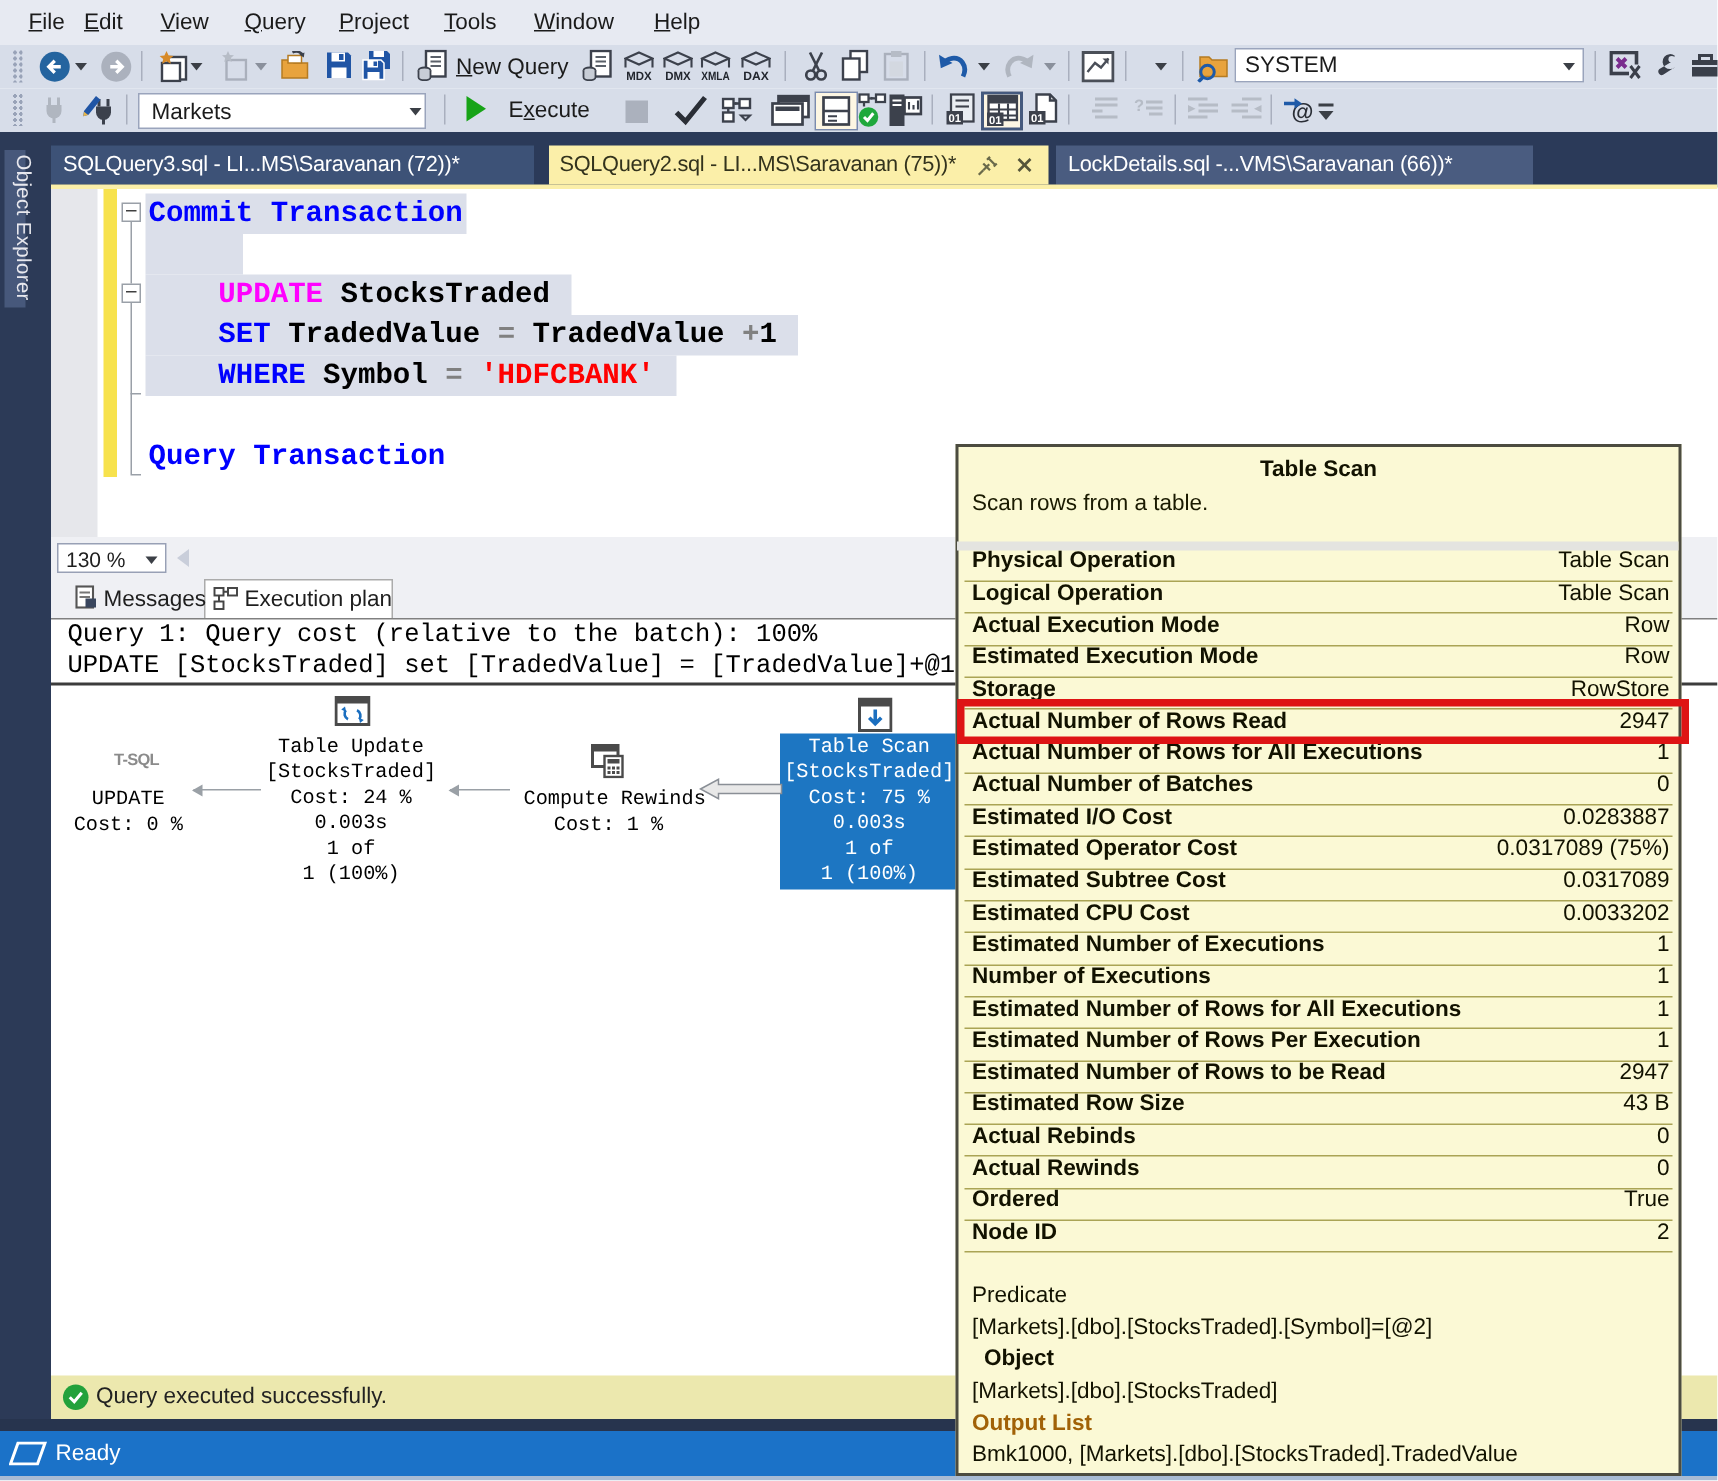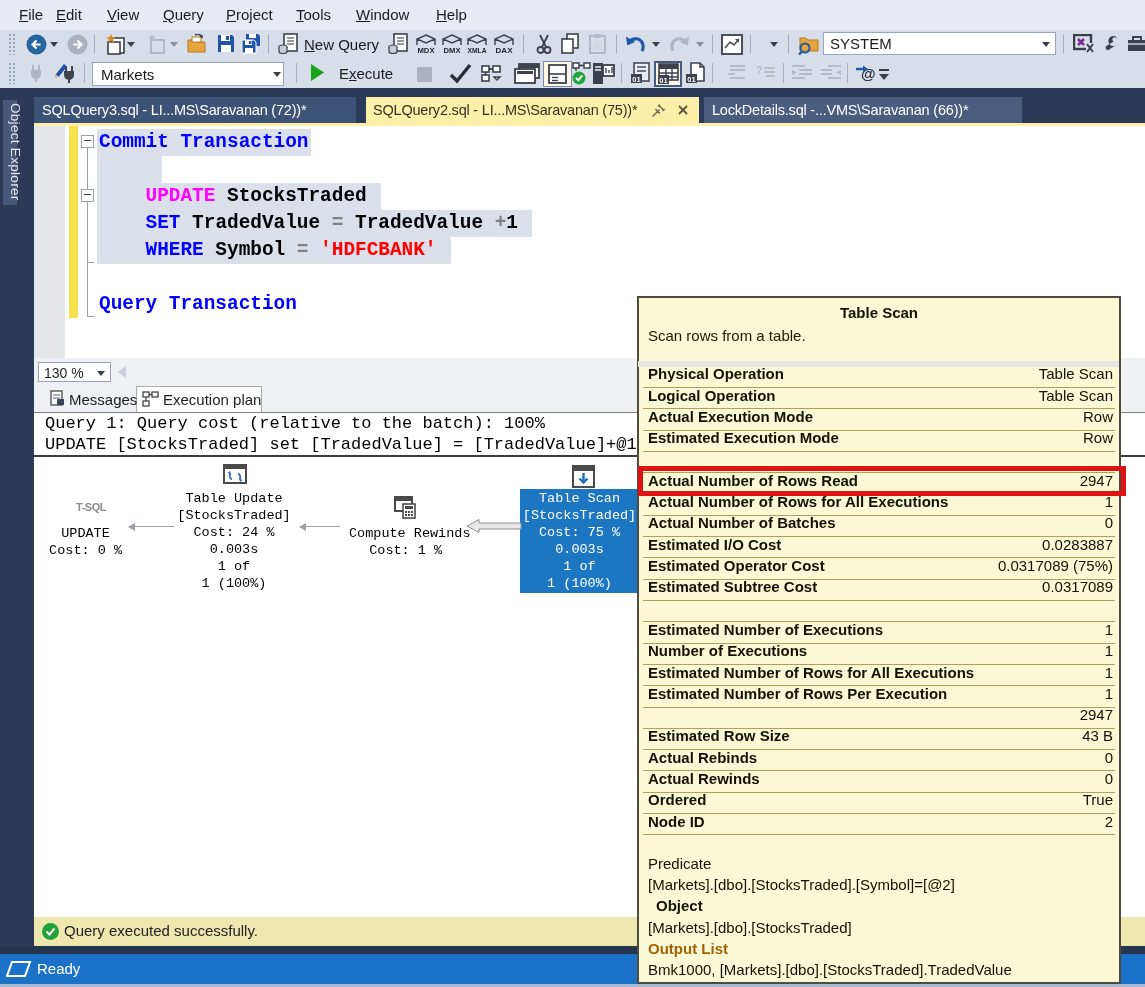--- a/index.html
+++ b/index.html
@@ -484,20 +484,24 @@
 <div style="position:absolute;left:11px;top:111.9px;width:465px;font-size:15px;color:#121200;">
         <b style="float:left;">Actual Execution Mode</b>
         <span style="float:right;">Row</span>
       </div>
 <div style="position:absolute;left:6px;top:133.6px;width:472px;height:1px;background:#aaa455;"></div>
 <div style="position:absolute;left:11px;top:133.2px;width:465px;font-size:15px;color:#121200;">
         <b style="float:left;">Estimated Execution Mode</b>
         <span style="float:right;">Row</span>
       </div>
 <div style="position:absolute;left:6px;top:154.9px;width:472px;height:1px;background:#aaa455;"></div>
+<div style="position:absolute;left:11px;top:154.5px;width:465px;font-size:15px;color:#121200;">
+        <b style="float:left;">Storage</b>
+        <span style="float:right;">RowStore</span>
+      </div>
 <div style="position:absolute;left:6px;top:176.2px;width:472px;height:1px;background:#aaa455;"></div>
 <div style="position:absolute;left:11px;top:175.8px;width:465px;font-size:15px;color:#121200;">
         <b style="float:left;">Actual Number of Rows Read</b>
         <span style="float:right;">2947</span>
       </div>
 <div style="position:absolute;left:6px;top:197.5px;width:472px;height:1px;background:#aaa455;"></div>
 <div style="position:absolute;left:11px;top:197.1px;width:465px;font-size:15px;color:#121200;">
         <b style="float:left;">Actual Number of Rows for All Executions</b>
         <span style="float:right;">1</span>
       </div>
@@ -515,20 +519,24 @@
 <div style="position:absolute;left:11px;top:261.0px;width:465px;font-size:15px;color:#121200;">
         <b style="float:left;">Estimated Operator Cost</b>
         <span style="float:right;">0.0317089 (75%)</span>
       </div>
 <div style="position:absolute;left:6px;top:282.7px;width:472px;height:1px;background:#aaa455;"></div>
 <div style="position:absolute;left:11px;top:282.3px;width:465px;font-size:15px;color:#121200;">
         <b style="float:left;">Estimated Subtree Cost</b>
         <span style="float:right;">0.0317089</span>
       </div>
 <div style="position:absolute;left:6px;top:304.0px;width:472px;height:1px;background:#aaa455;"></div>
+<div style="position:absolute;left:11px;top:303.6px;width:465px;font-size:15px;color:#121200;">
+        <b style="float:left;">Estimated CPU Cost</b>
+        <span style="float:right;">0.0033202</span>
+      </div>
 <div style="position:absolute;left:6px;top:325.3px;width:472px;height:1px;background:#aaa455;"></div>
 <div style="position:absolute;left:11px;top:324.9px;width:465px;font-size:15px;color:#121200;">
         <b style="float:left;">Estimated Number of Executions</b>
         <span style="float:right;">1</span>
       </div>
 <div style="position:absolute;left:6px;top:346.6px;width:472px;height:1px;background:#aaa455;"></div>
 <div style="position:absolute;left:11px;top:346.2px;width:465px;font-size:15px;color:#121200;">
         <b style="float:left;">Number of Executions</b>
         <span style="float:right;">1</span>
       </div>
@@ -537,20 +545,21 @@
         <b style="float:left;">Estimated Number of Rows for All Executions</b>
         <span style="float:right;">1</span>
       </div>
 <div style="position:absolute;left:6px;top:389.2px;width:472px;height:1px;background:#aaa455;"></div>
 <div style="position:absolute;left:11px;top:388.8px;width:465px;font-size:15px;color:#121200;">
         <b style="float:left;">Estimated Number of Rows Per Execution</b>
         <span style="float:right;">1</span>
       </div>
 <div style="position:absolute;left:6px;top:410.5px;width:472px;height:1px;background:#aaa455;"></div>
 <div style="position:absolute;left:11px;top:410.1px;width:465px;font-size:15px;color:#121200;">
+        <b style="float:left;">Estimated Number of Rows to be Read</b>
         <span style="float:right;">2947</span>
       </div>
 <div style="position:absolute;left:6px;top:431.8px;width:472px;height:1px;background:#aaa455;"></div>
 <div style="position:absolute;left:11px;top:431.4px;width:465px;font-size:15px;color:#121200;">
         <b style="float:left;">Estimated Row Size</b>
         <span style="float:right;">43 B</span>
       </div>
 <div style="position:absolute;left:6px;top:453.1px;width:472px;height:1px;background:#aaa455;"></div>
 <div style="position:absolute;left:11px;top:452.7px;width:465px;font-size:15px;color:#121200;">
         <b style="float:left;">Actual Rebinds</b>

